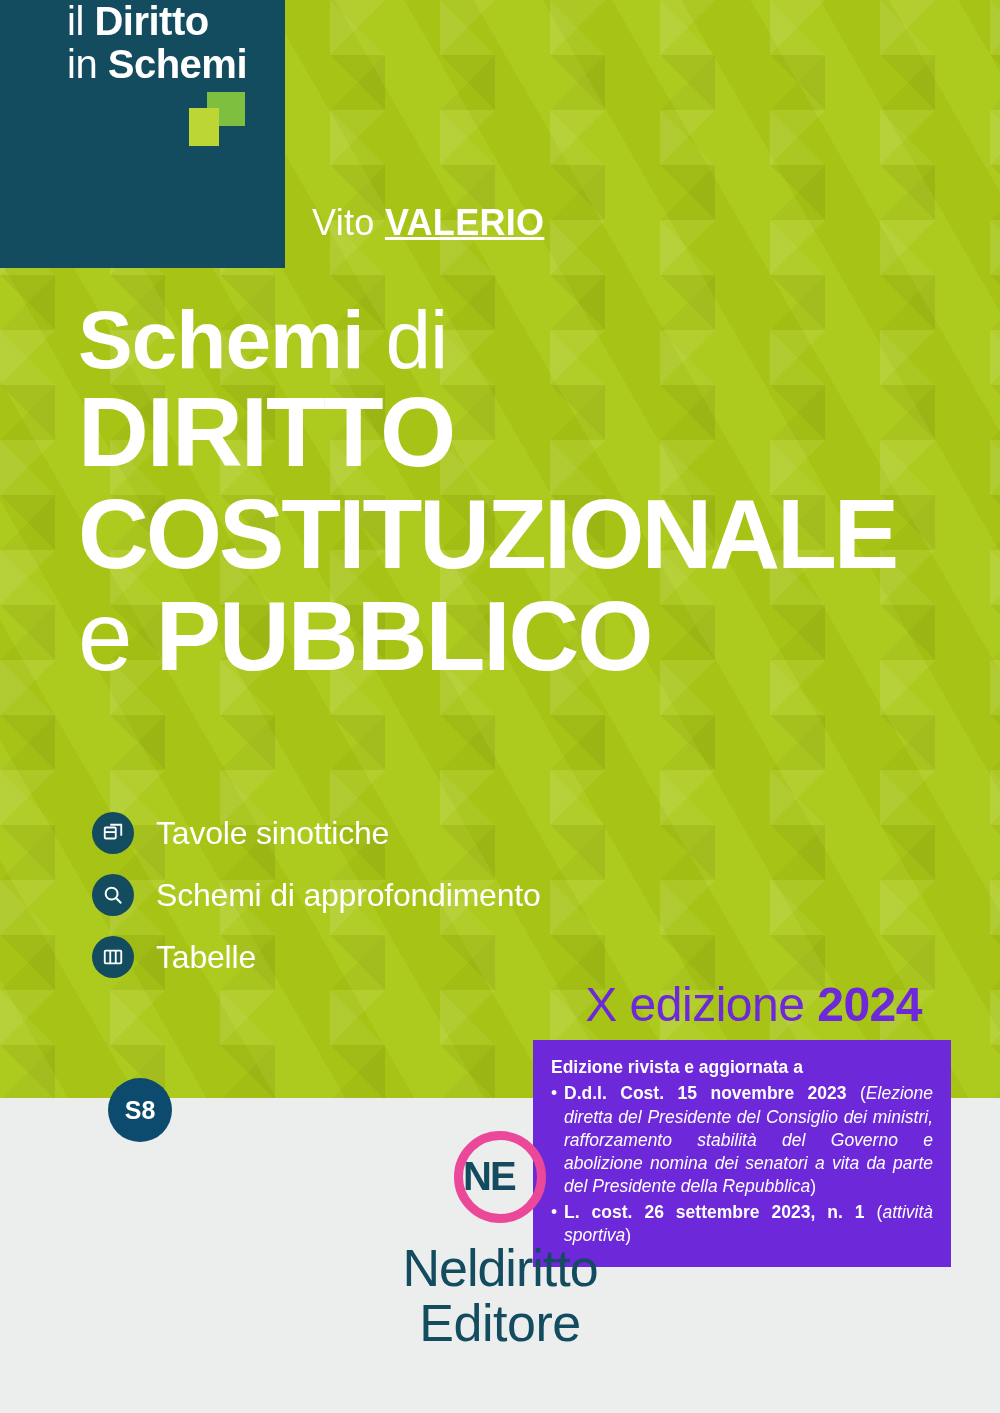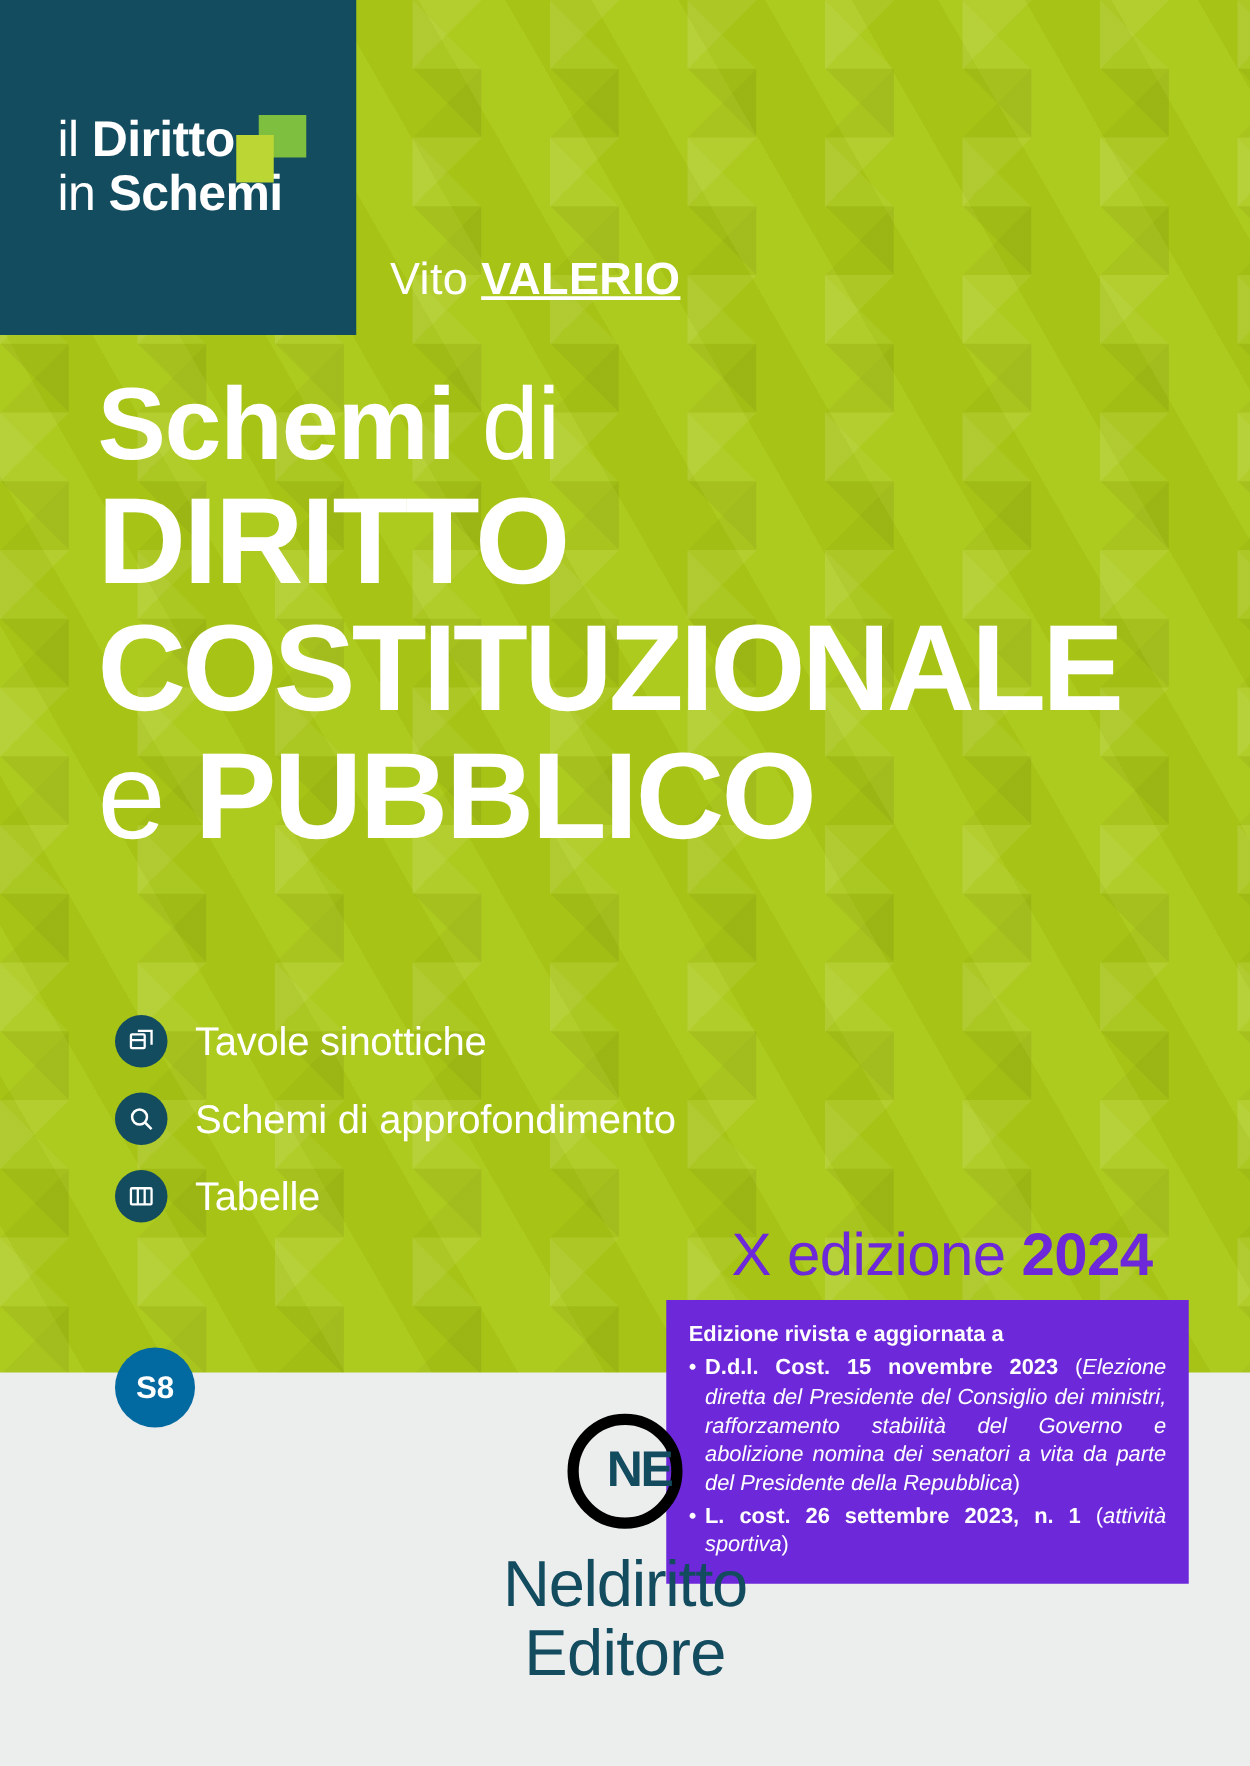--- a/index.html
+++ b/index.html
@@ -35,22 +35,21 @@
   .bottom-band {
     position:absolute; left:0; bottom:0; width:1000px; height:315px;
     background:#eceded;
   }
   
   .brand {
     position:absolute; left:0; top:0;
     width:285px; height:268px;
     background:#134b5f;
     display:flex; flex-direction:column;
-    justify-content:center;
-    padding-left:46px;
+    padding-left:67px;
     z-index:3;
   }
   .brand-line { color:#ffffff; font-size:40px; line-height:1.08; letter-spacing:-0.5px; }
   .brand-line .thin { font-weight:400; }
   .brand-line .bold { font-weight:700; }
   .brand-mark {
     position:absolute; right:40px; top:92px; width:56px; height:54px;
   }
   .brand-mark .sq-a{
     position:absolute; left:18px; top:0; width:38px; height:34px; background:#7fbf3f;
@@ -109,36 +108,36 @@
     font-size:17.5px; line-height:1.33;
   }
   .updatebox .ub-head { font-weight:700; margin-bottom:3px; }
   .ub-item { display:flex; margin-top:2px; }
   .ub-bullet { width:13px; flex:0 0 auto; }
   .ub-text { flex:1 1 auto; text-align:justify; }
   .ub-text b { font-weight:700; }
   .ub-text i { font-style:italic; }
   
   .codebadge {
-    position:absolute; left:92px; top:1078px;
+    position:absolute; left:108px; top:1078px;
     width:64px; height:64px; border-radius:50%;
-    background:#0369a1; color:#ffffff;
+    background:#0c4a6e; color:#ffffff;
     display:flex; align-items:center; justify-content:center;
     font-size:25px; font-weight:700; z-index:4;
   }
   
   .publisher {
     position:absolute; left:0; bottom:62px; width:1000px;
     display:flex; flex-direction:column; align-items:center;
     z-index:4;
   }
   .pub-mark {
     width:92px; height:92px; border-radius:50%;
-    border:9px solid #000000;
-    display:flex; align-items:center; justify-content:flex-end;
+    border:9px solid #ec4899;
+    display:flex; align-items:center; justify-content:flex-start;
     margin-bottom:18px;
   }
   .pub-mark span { color:#134b5f; font-size:40px; font-weight:700; letter-spacing:-2px; }
   .pub-name { color:#134b5f; font-size:52px; font-weight:400; line-height:1.06; letter-spacing:-1px; }
   .pub-sub { color:#134b5f; font-size:52px; font-weight:400; line-height:1.06; letter-spacing:-.5px; text-align:center; }
 </style>
 </head>
 <body>
 
 <div class="cover">

